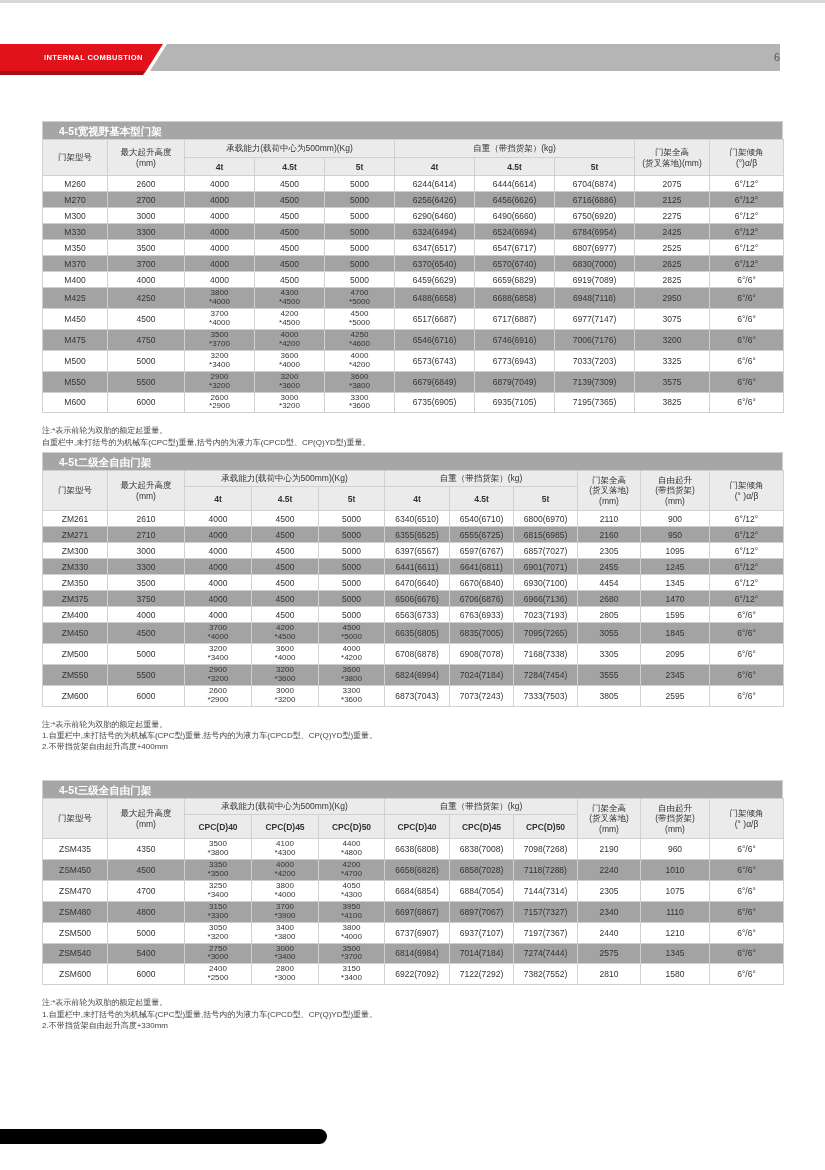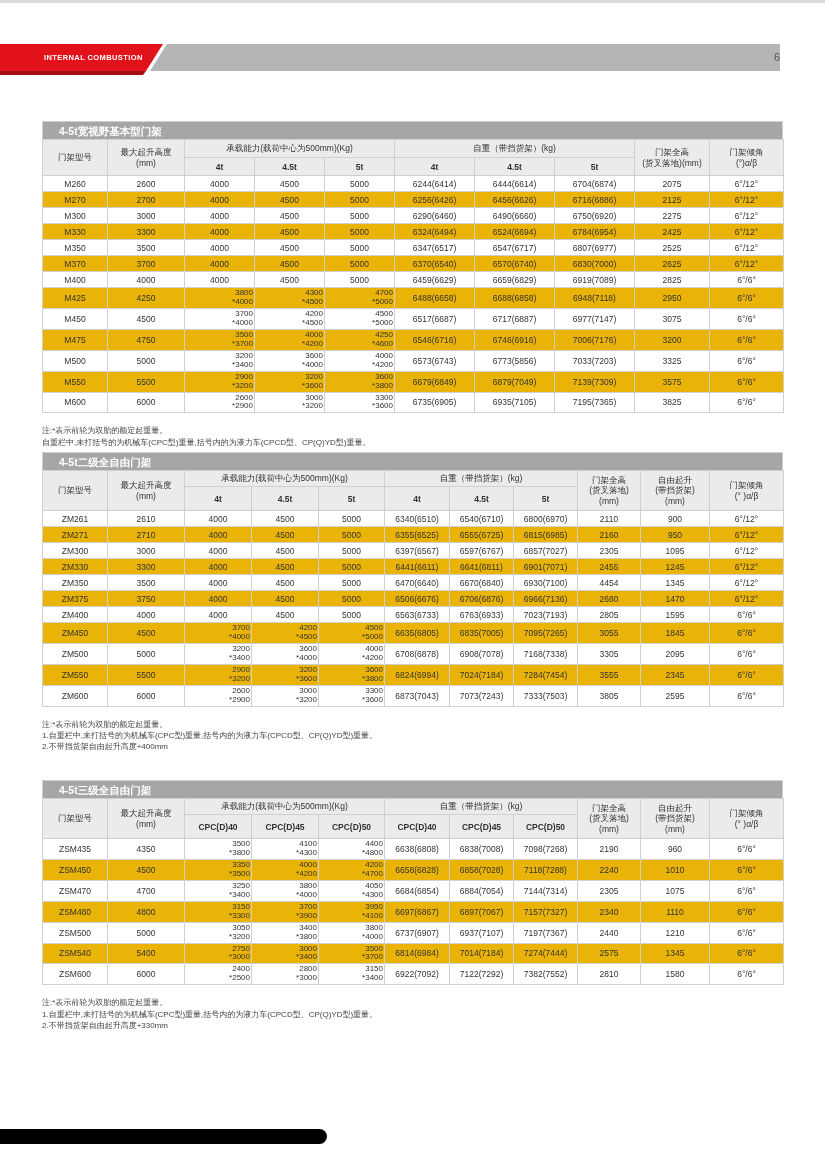--- a/index.html
+++ b/index.html
@@ -43,22 +43,22 @@
     border:1px solid #d0d0d0;text-align:center;vertical-align:middle;
     font-size:8.5px;padding:0 1px;overflow:hidden;
   }
   thead th{background:#ebebeb;font-weight:normal;color:#333;}
   thead th.sub{font-weight:bold;}
   .pre{white-space:pre-line;line-height:1.18;}
   .t1 thead tr{height:18px;}
   .t23 thead tr.group{height:16px;}
   .t23 thead tr.sub-row{height:24px;}
   tbody tr{height:16px;background:#ffffff;}
-  tbody tr.alt{background:#eab308;}
-  tbody td.stacked{white-space:pre-line;font-size:8px;line-height:1.12;padding:1px;text-align:right;}
+  tbody tr.alt{background:#a3a3a3;}
+  tbody td.stacked{white-space:pre-line;font-size:8px;line-height:1.12;padding:1px;}
 
   .notes{margin-top:12px;font-size:8px;color:#444;line-height:1.4;}
 
   .bottom-bar{
     position:absolute;left:0;top:1129px;width:327px;height:15px;background:#000;
     border-radius:0 8px 8px 0;
   }
 </style>
 </head>
 <body>
@@ -241,21 +241,21 @@
         <tr>
           <td>M500</td>
           <td>5000</td>
           <td class="stacked">3200
 *3400</td>
           <td class="stacked">3600
 *4000</td>
           <td class="stacked">4000
 *4200</td>
           <td>6573(6743)</td>
-          <td>6773(5856)</td>
+          <td>6773(6943)</td>
           <td>7033(7203)</td>
           <td>3325</td>
           <td>6°/6°</td>
         </tr>
         <tr class="alt">
           <td>M550</td>
           <td>5500</td>
           <td class="stacked">2900
 *3200</td>
           <td class="stacked">3200

